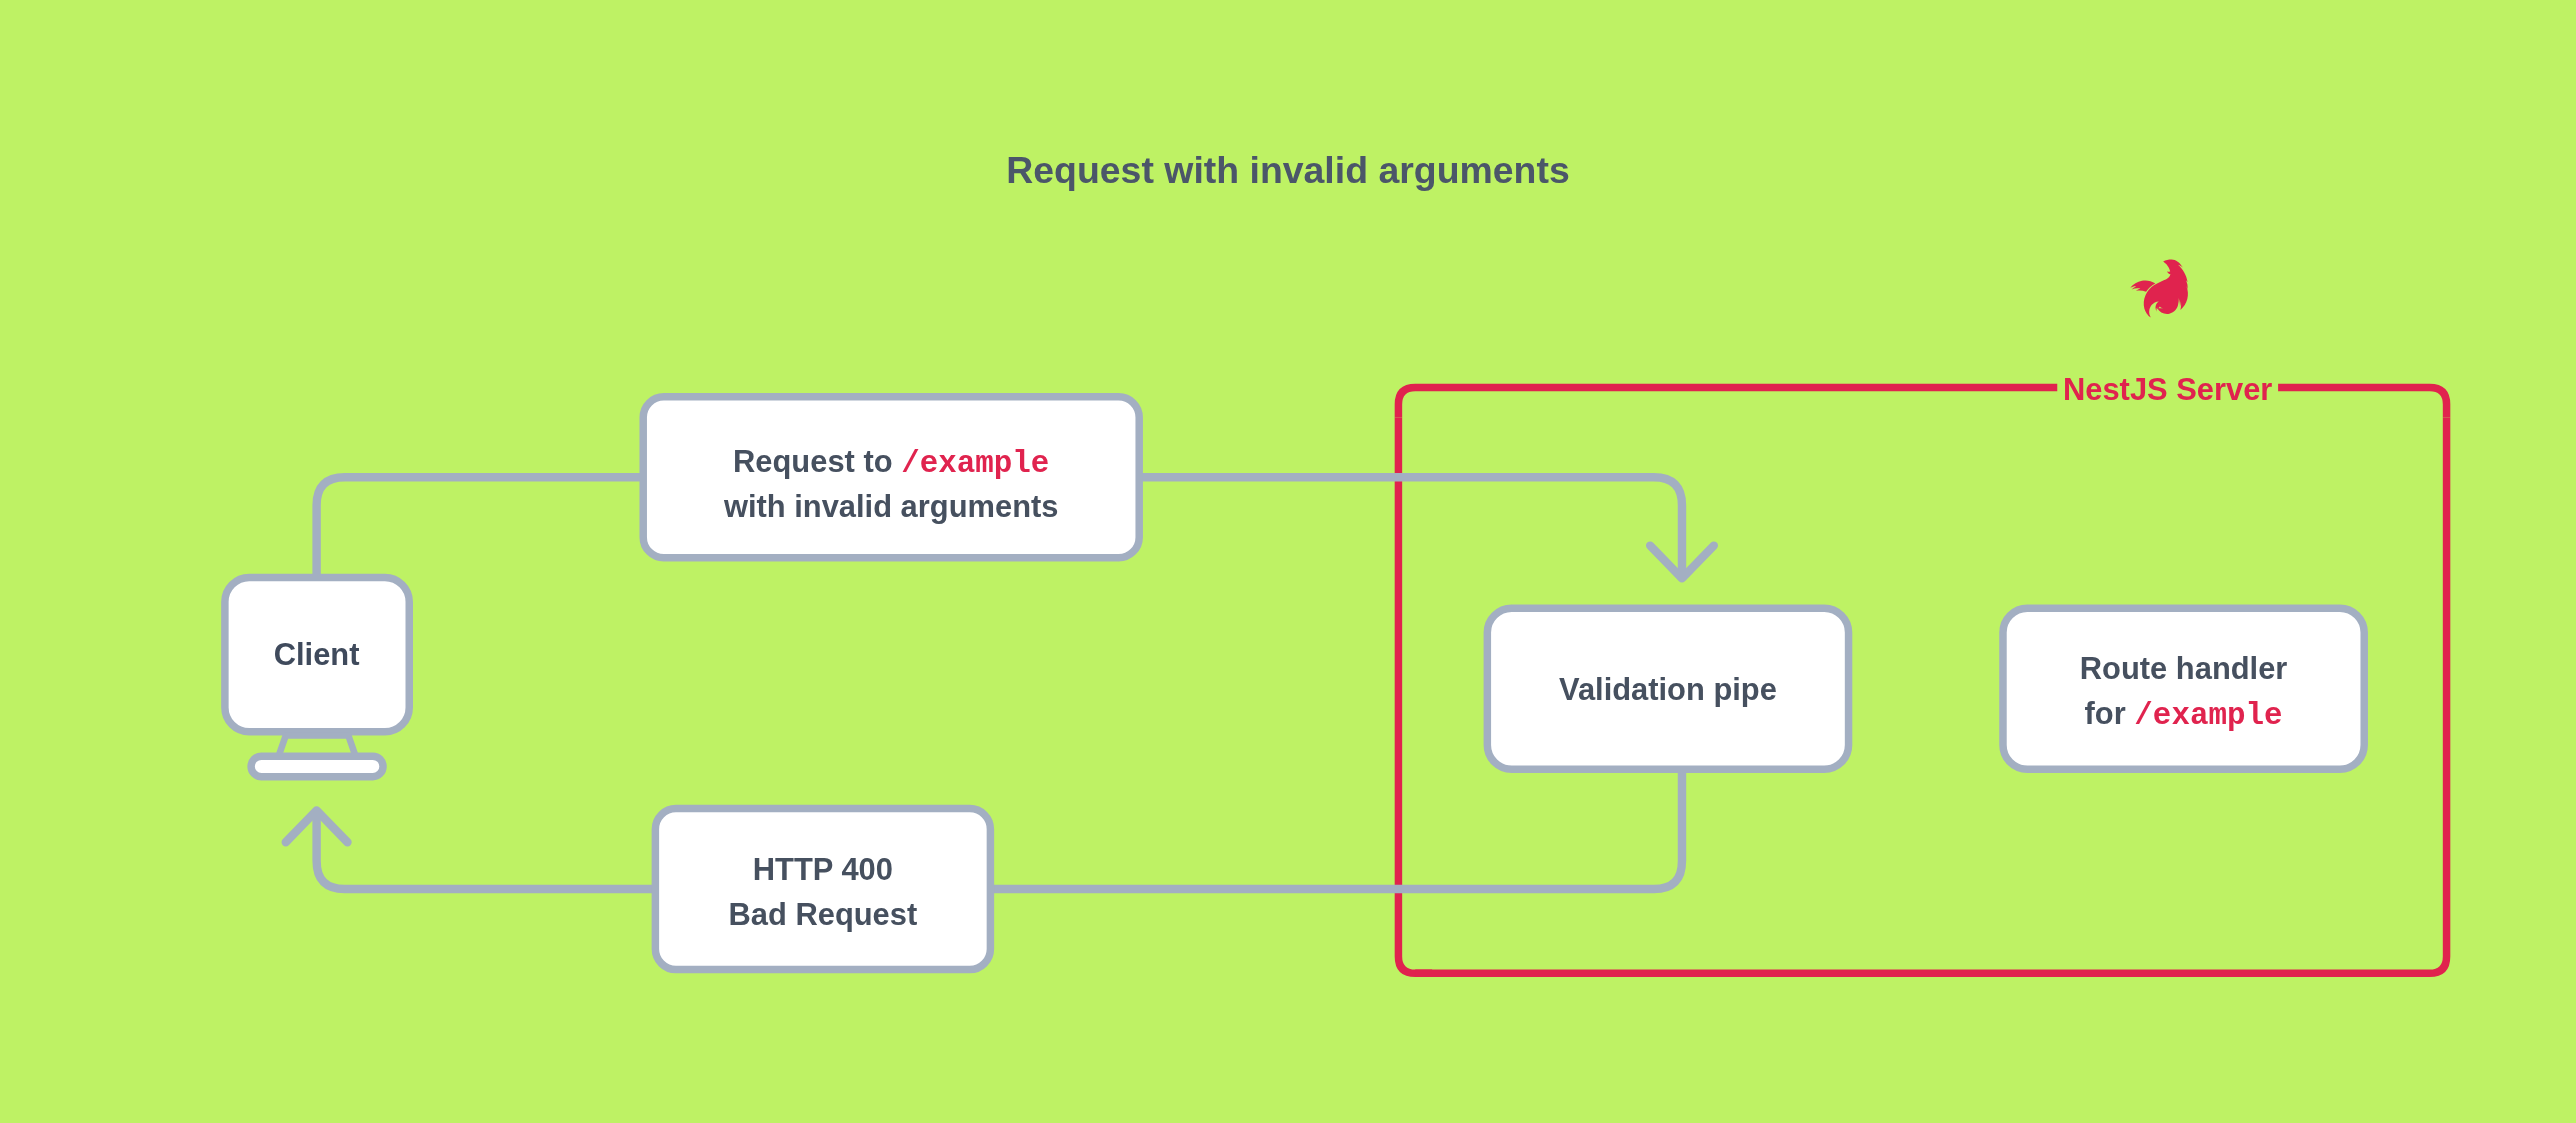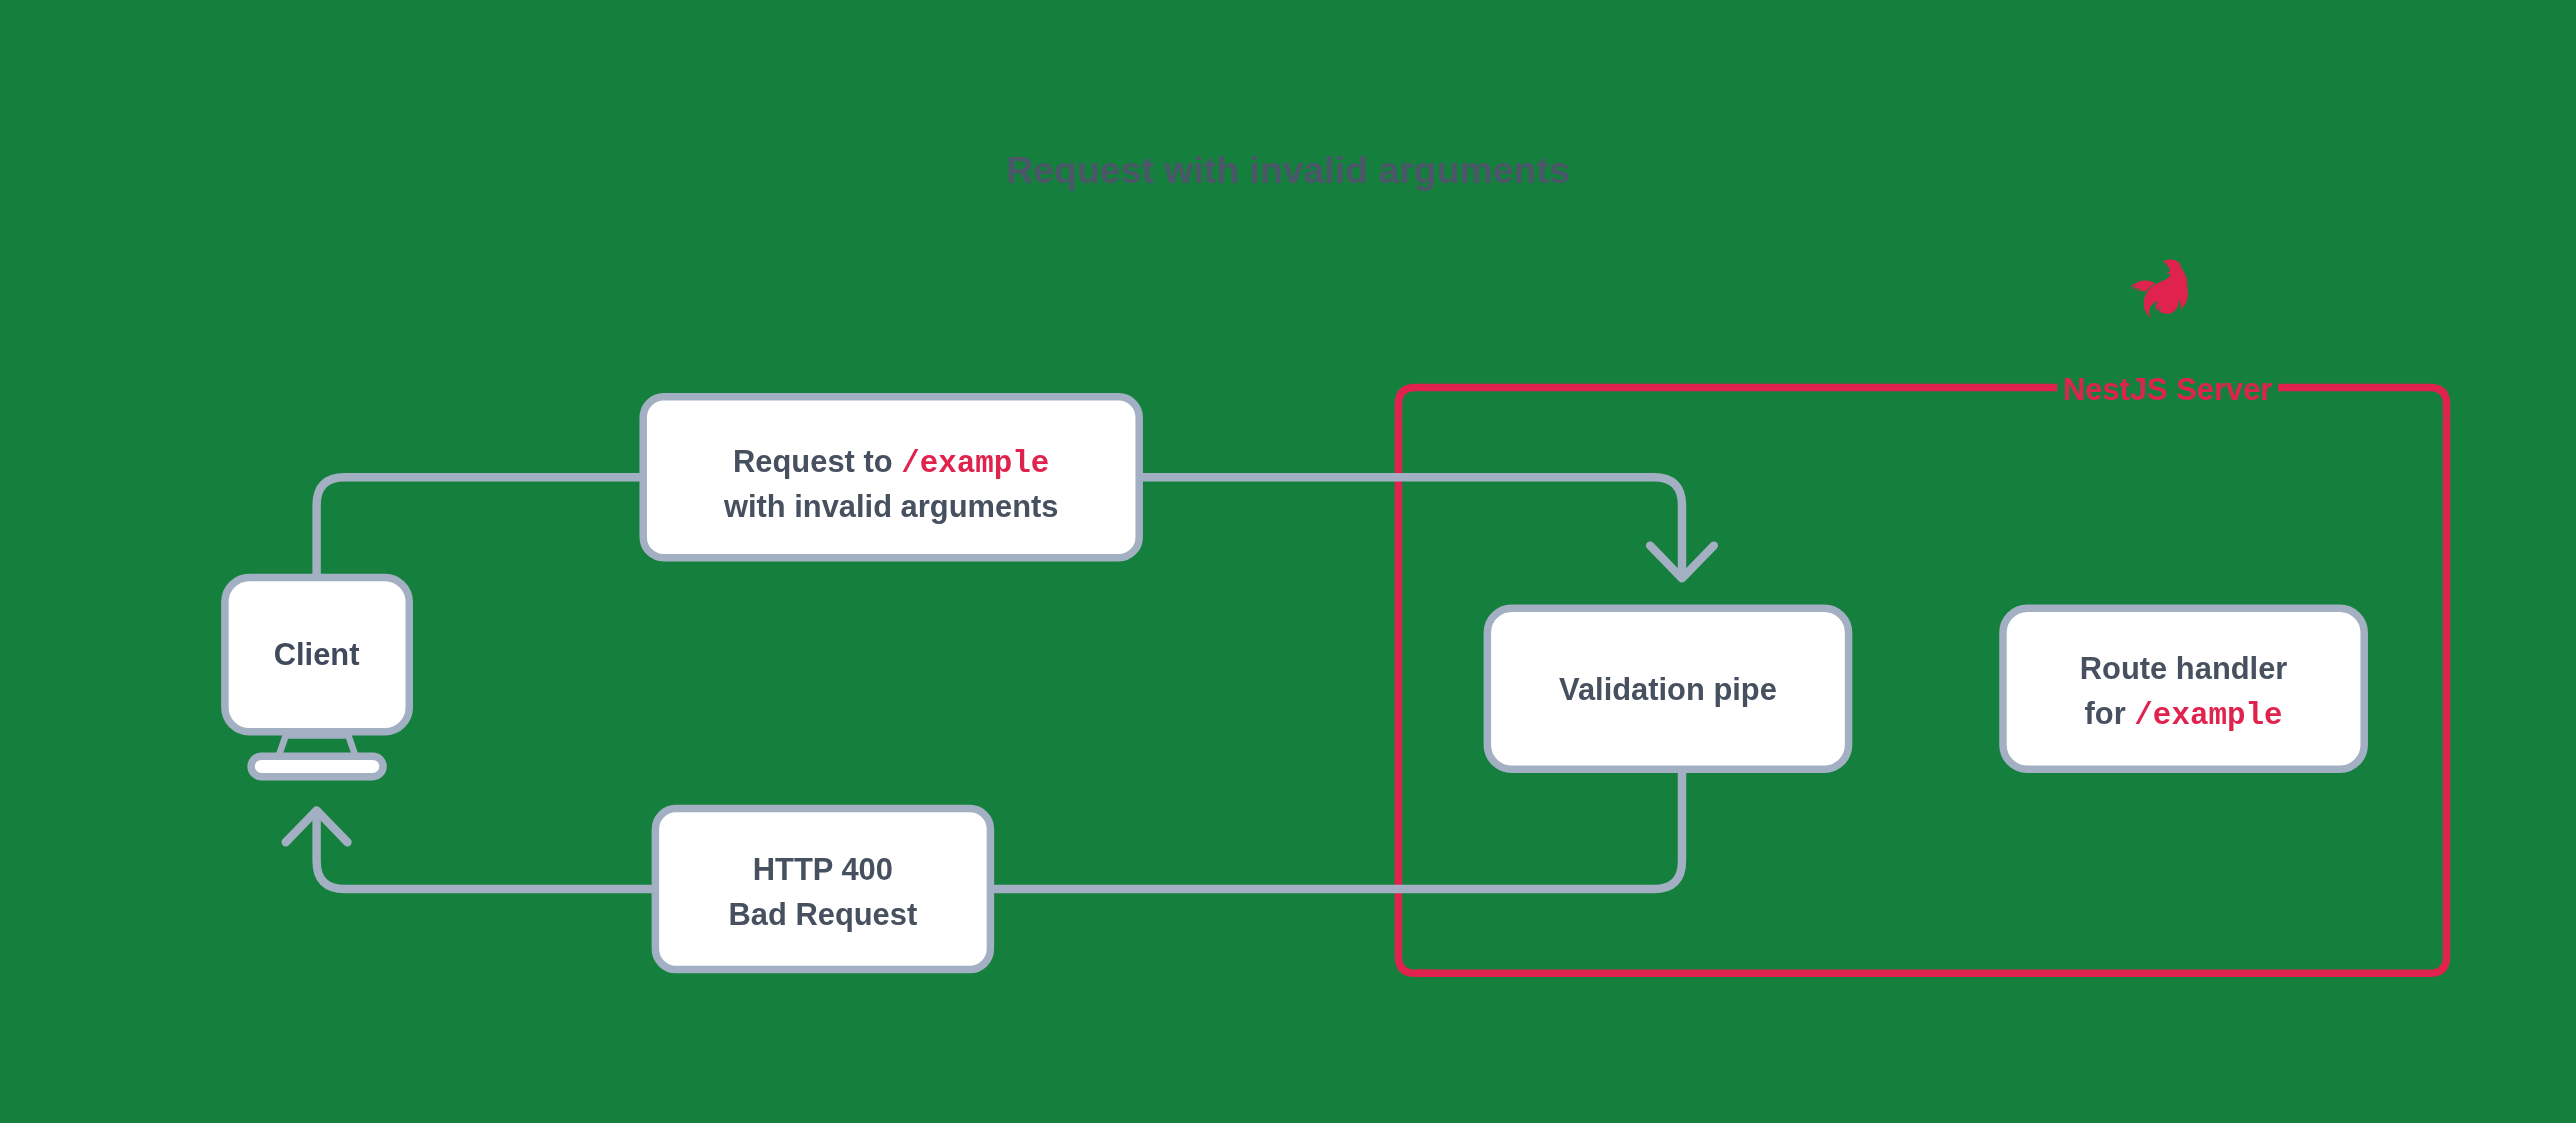--- a/index.html
+++ b/index.html
@@ -10,21 +10,21 @@
   body {
     width: 2576px;
     height: 1123px;
     font-family: "Liberation Sans", sans-serif;
     overflow: hidden;
   }
   #stage {
     position: relative;
     width: 2576px;
     height: 1123px;
-    background: #15803d;
+    background: #bef264;
   }
   #diagram {
     position: absolute;
     left: 0;
     top: 0;
     width: 2576px;
     height: 1123px;
     display: block;
   }
   .ttl {

